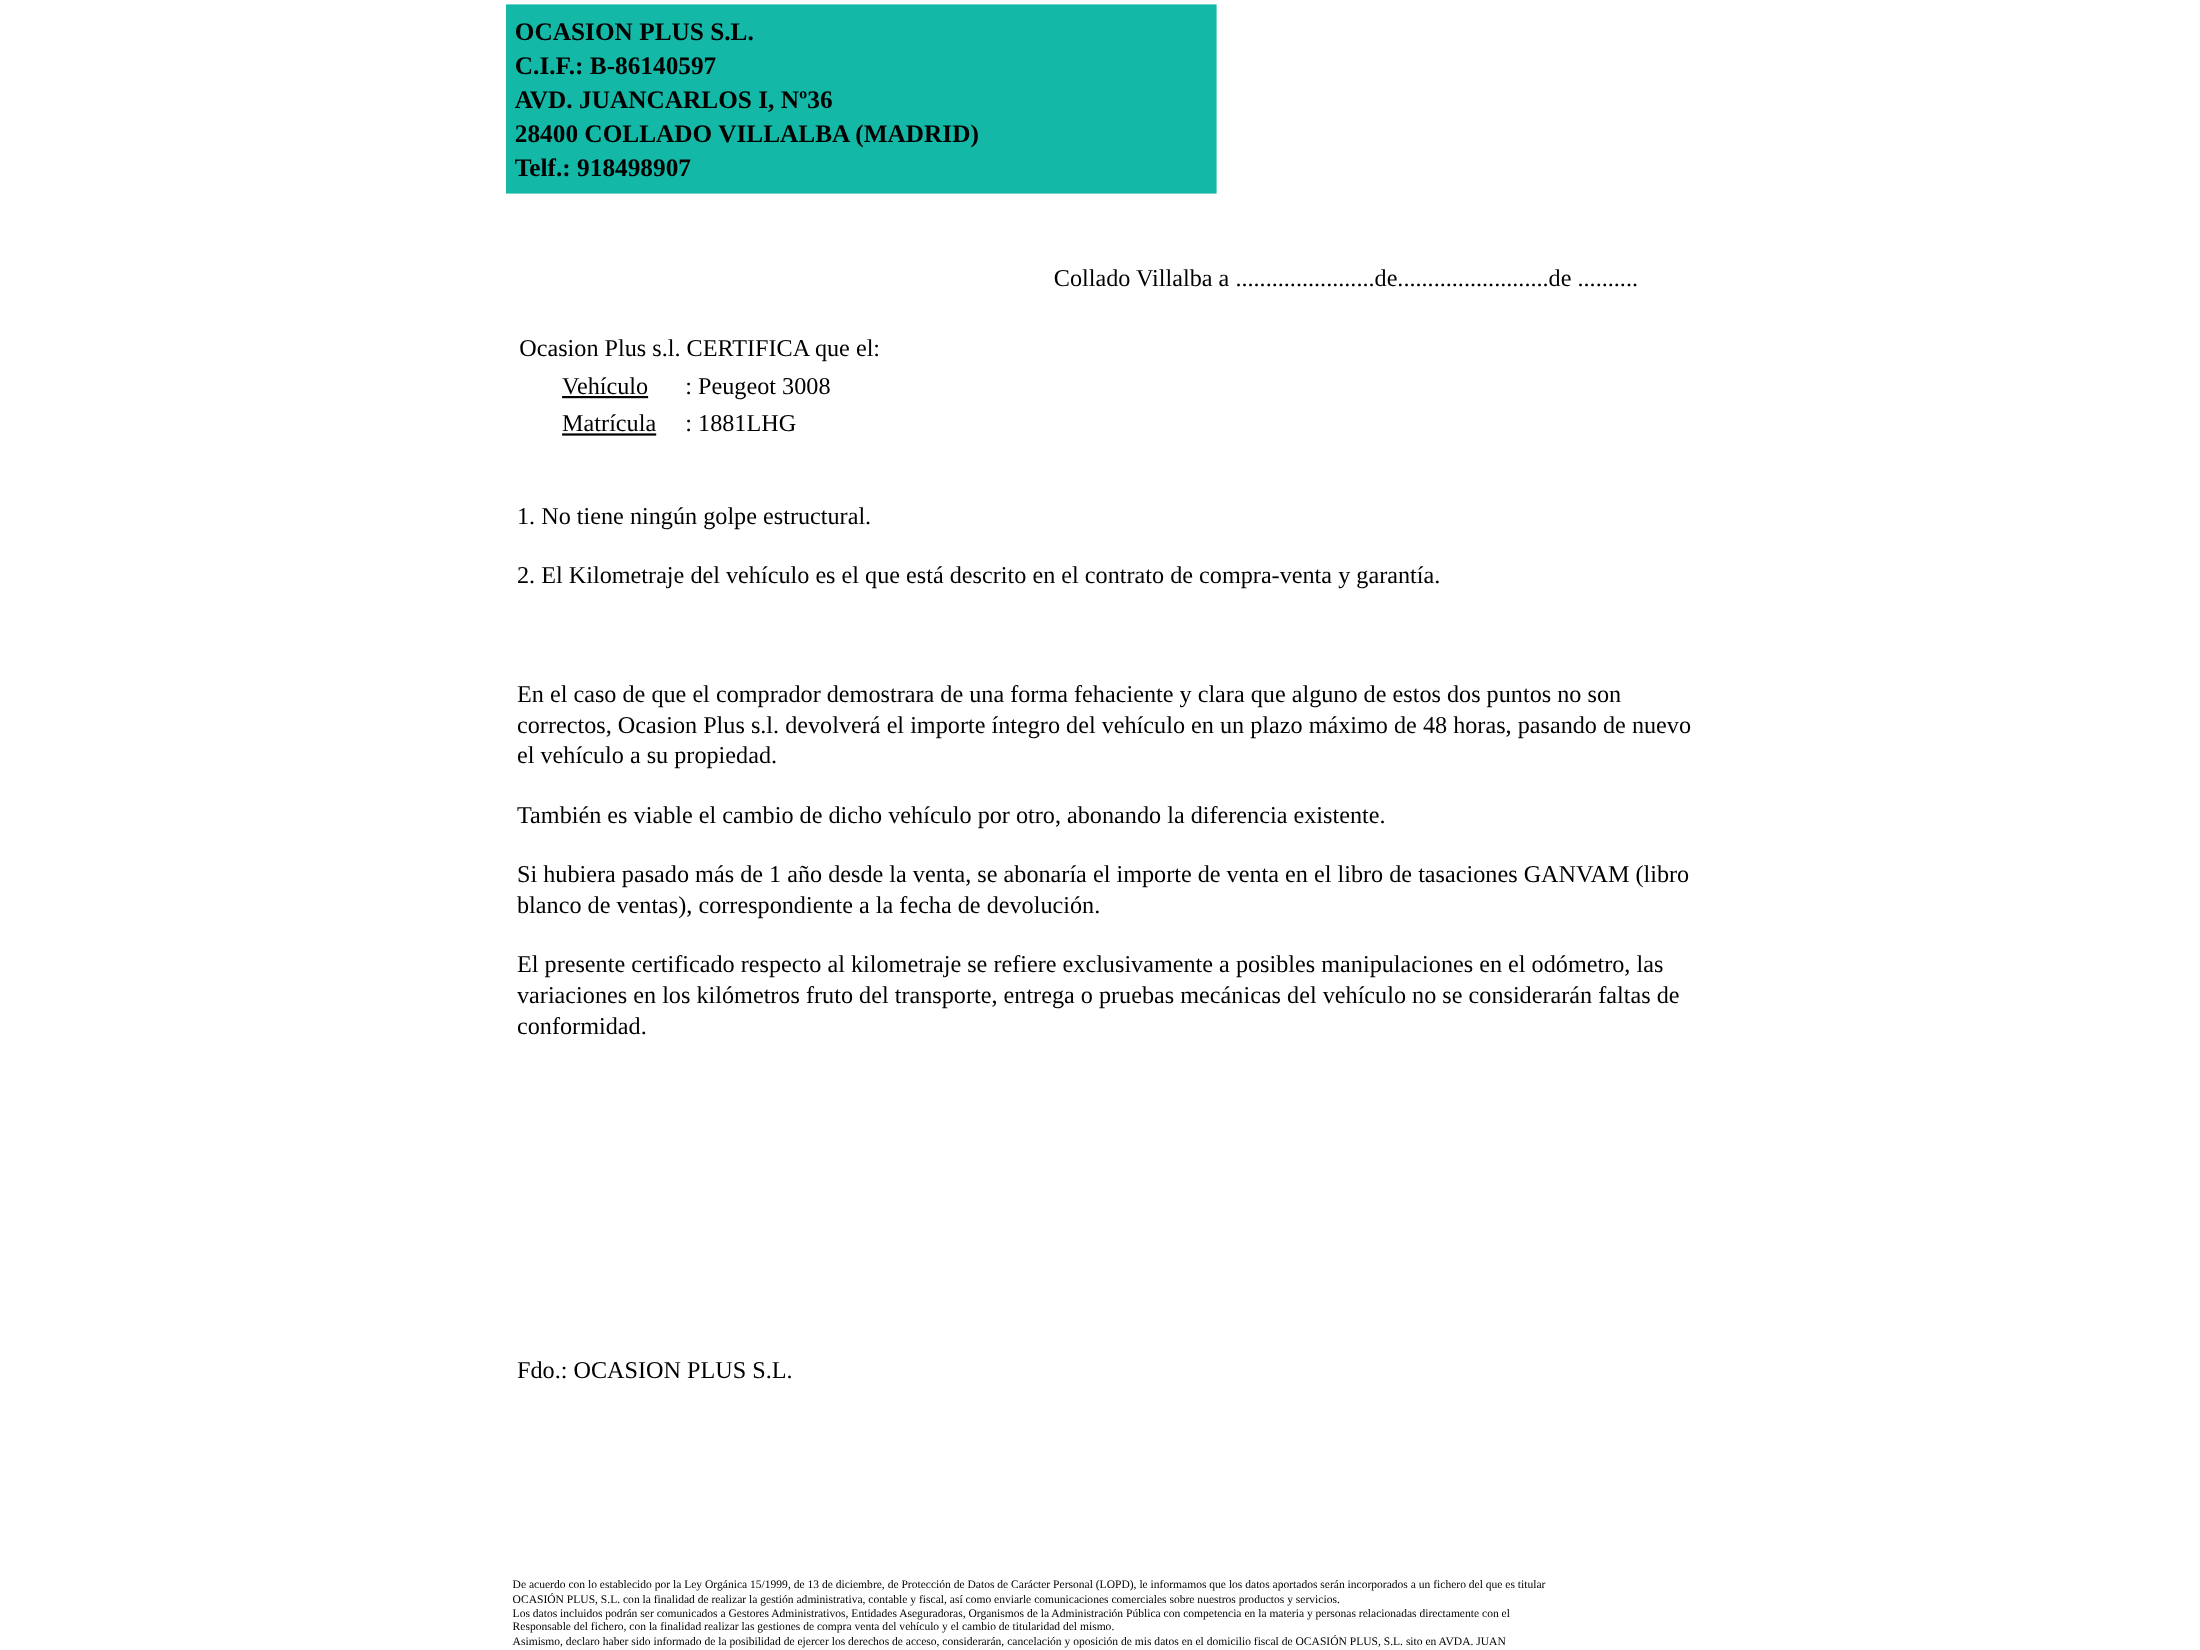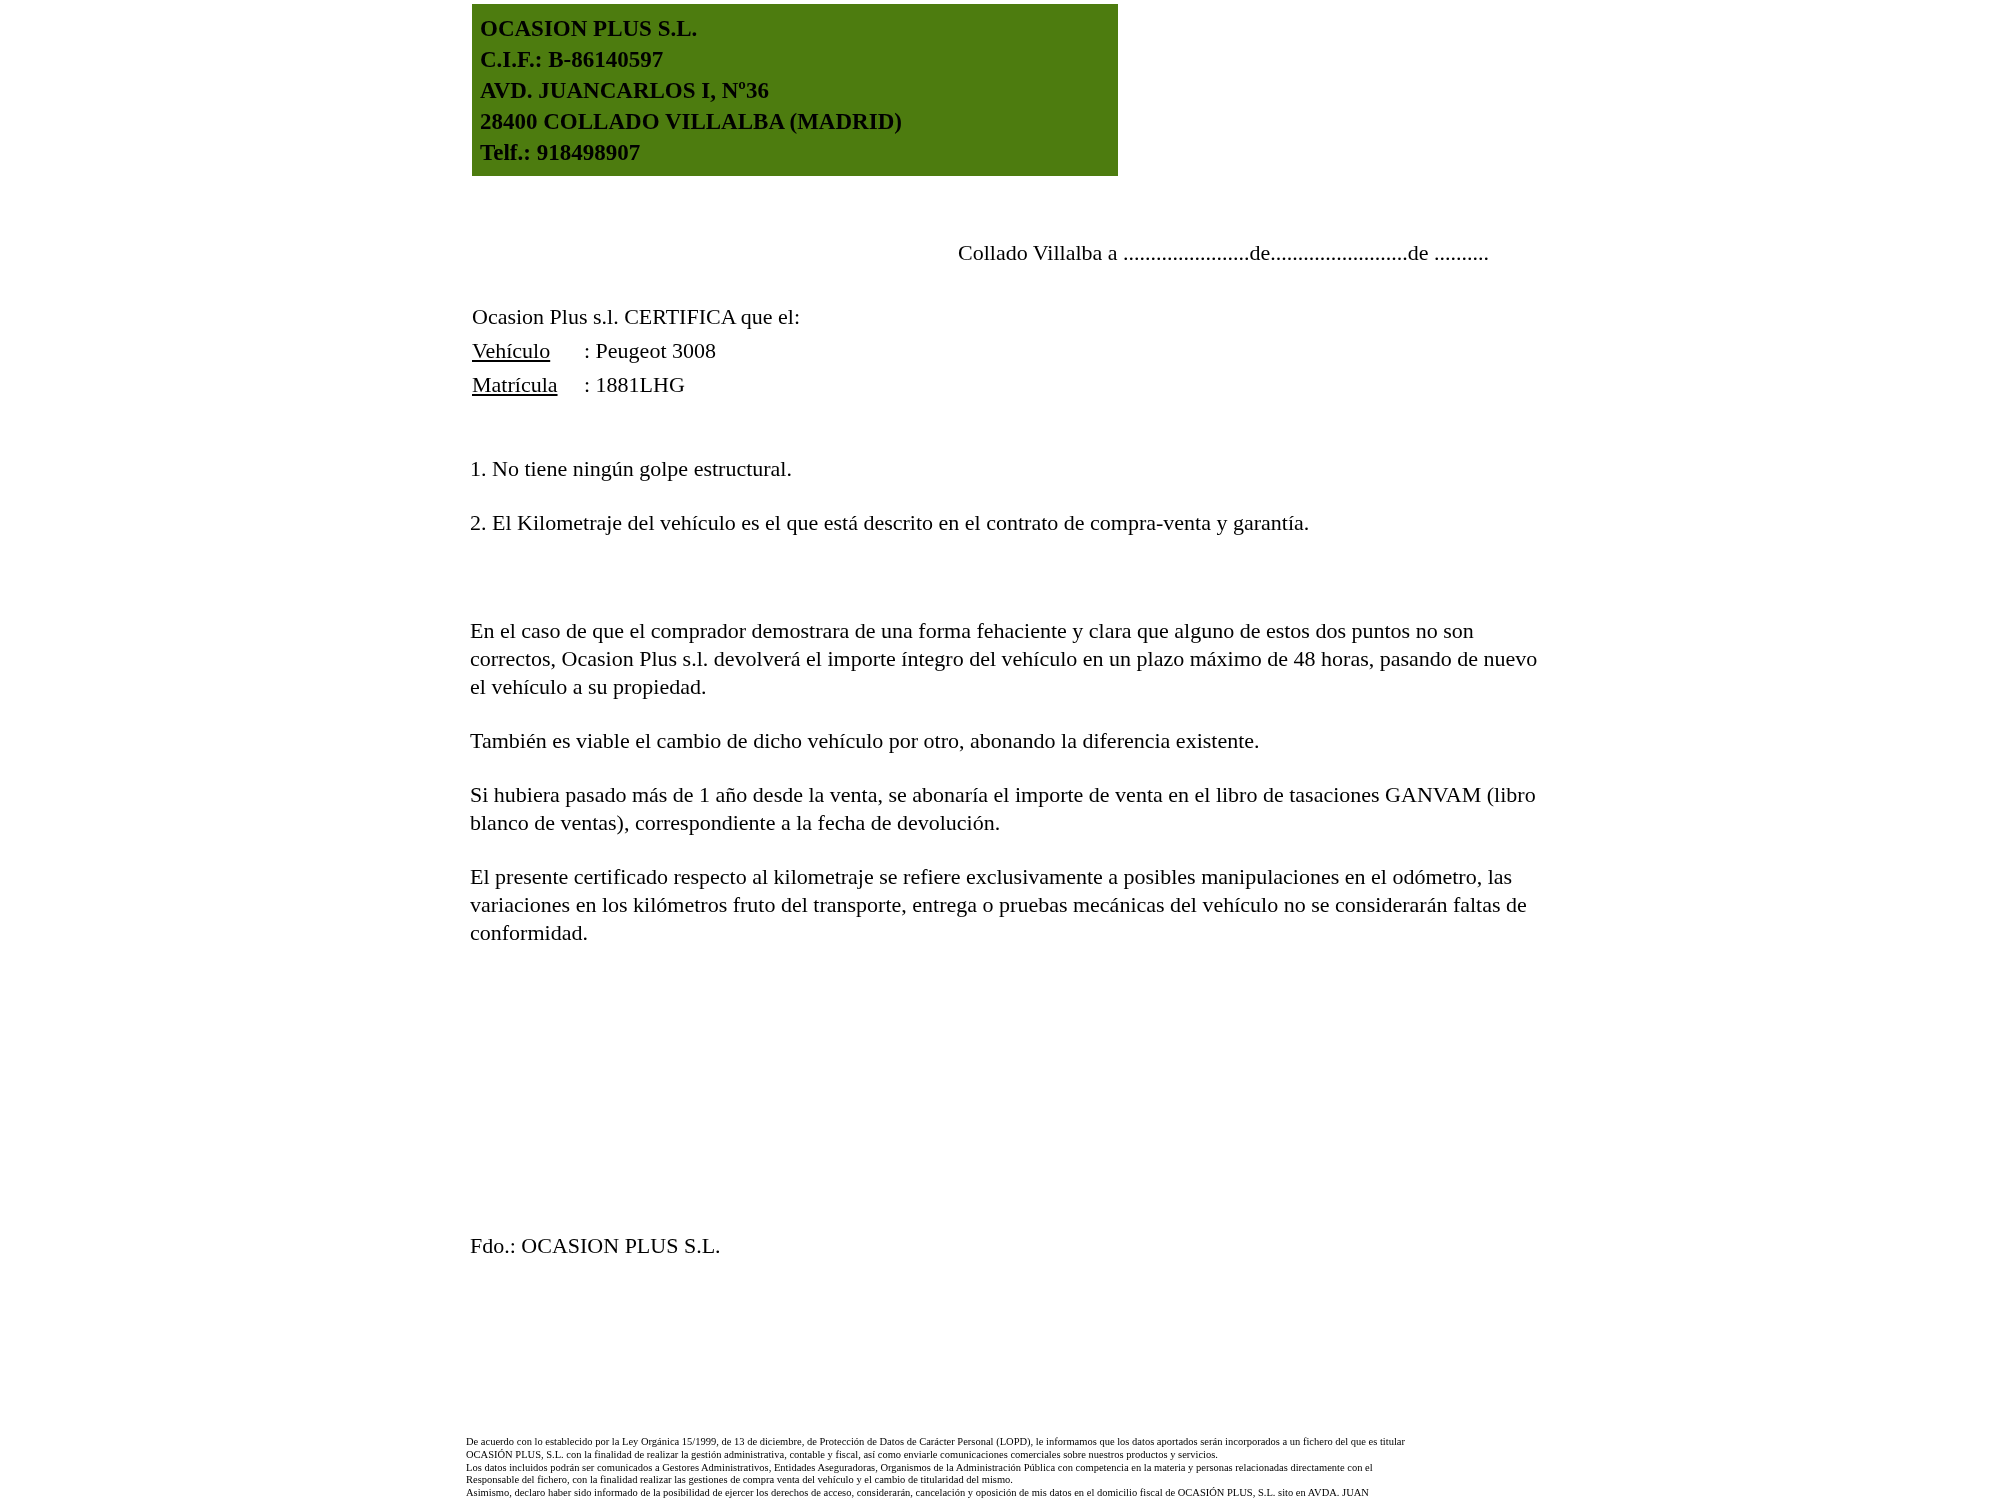--- a/index.html
+++ b/index.html
@@ -11,25 +11,25 @@
   }
   .page {
     position: relative;
     width: 2000px;
     height: 1500px;
     background: #ffffff;
     overflow: hidden;
   }
   .header-box {
     position: absolute;
-    left: 472px;
+    left: 460px;
     top: 4px;
     width: 646px;
     height: 172px;
-    background: #4d7c0f;
+    background: #14b8a6;
     padding: 9px 8px 0 8px;
   }
   .header-box .hline {
     font-weight: bold;
     font-size: 23px;
     line-height: 31px;
     white-space: nowrap;
   }
   .date-line {
     position: absolute;
@@ -38,21 +38,21 @@
     font-size: 22px;
     white-space: nowrap;
   }
   .certify-block {
     position: absolute;
     left: 472px;
     top: 300px;
     font-size: 22px;
   }
   .certify-block .cline { line-height: 34px; }
-  .kv-row { display: flex; line-height: 34px; }
+  .kv-row { display: flex; line-height: 34px; margin-left: 39px; }
   .kv-label { text-decoration: underline; width: 112px; }
   .points-block {
     position: absolute;
     left: 470px;
     top: 455px;
     width: 1075px;
     font-size: 22px;
   }
   .points-block .point { line-height: 28px; margin-bottom: 26px; }
   .paras-block {

